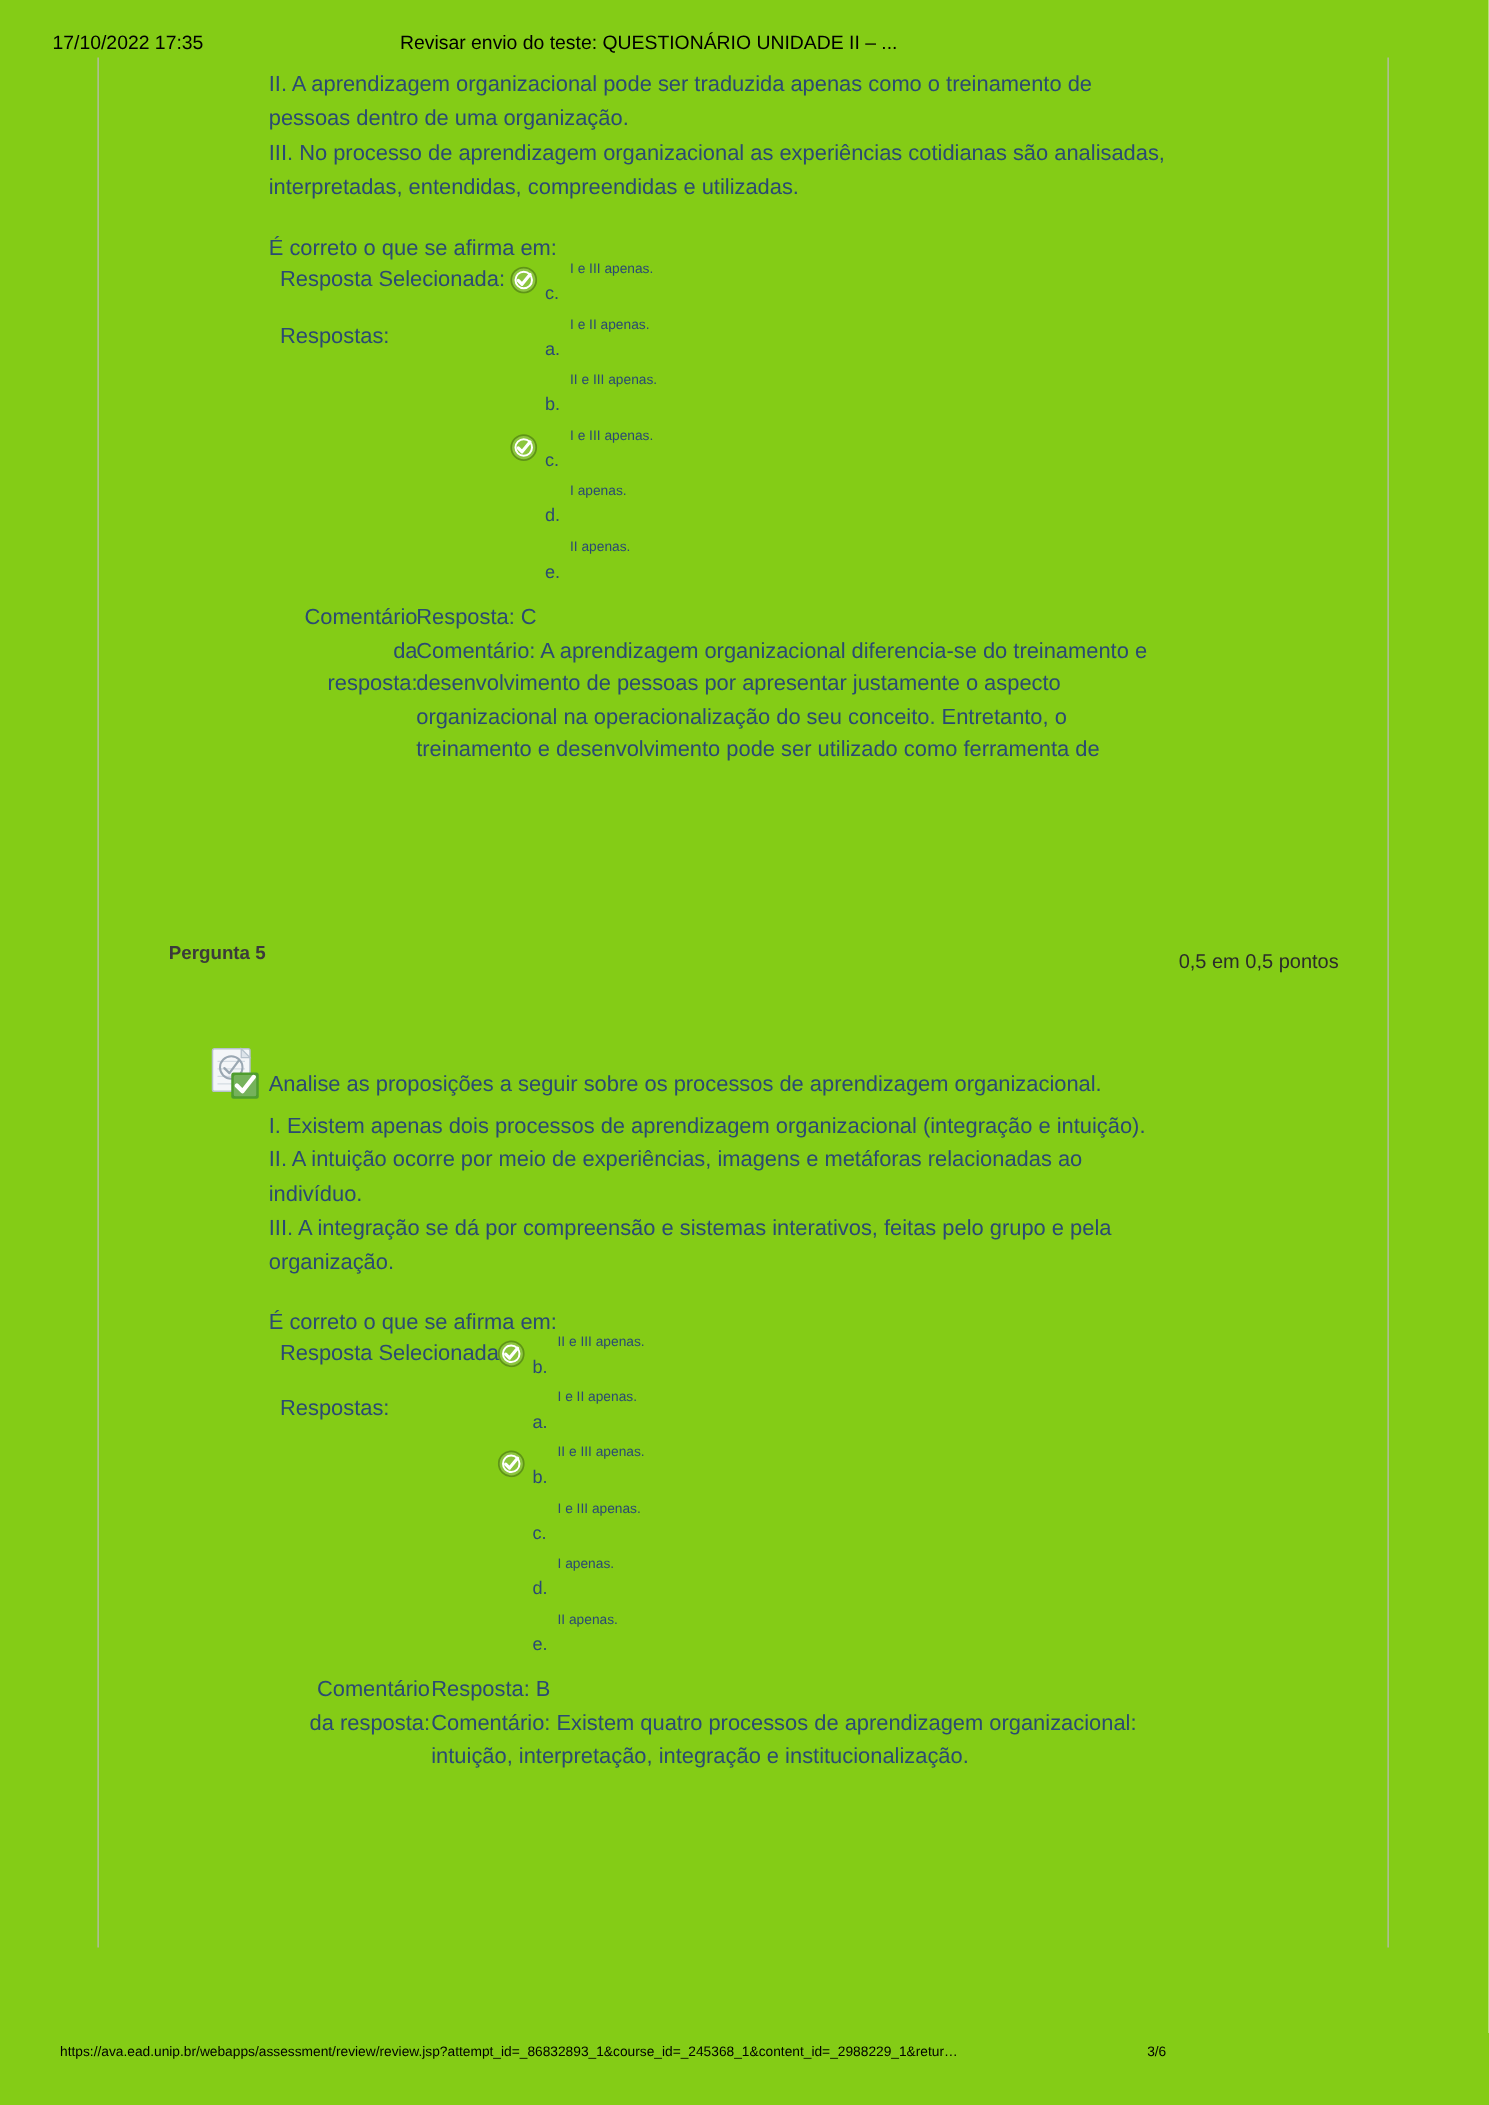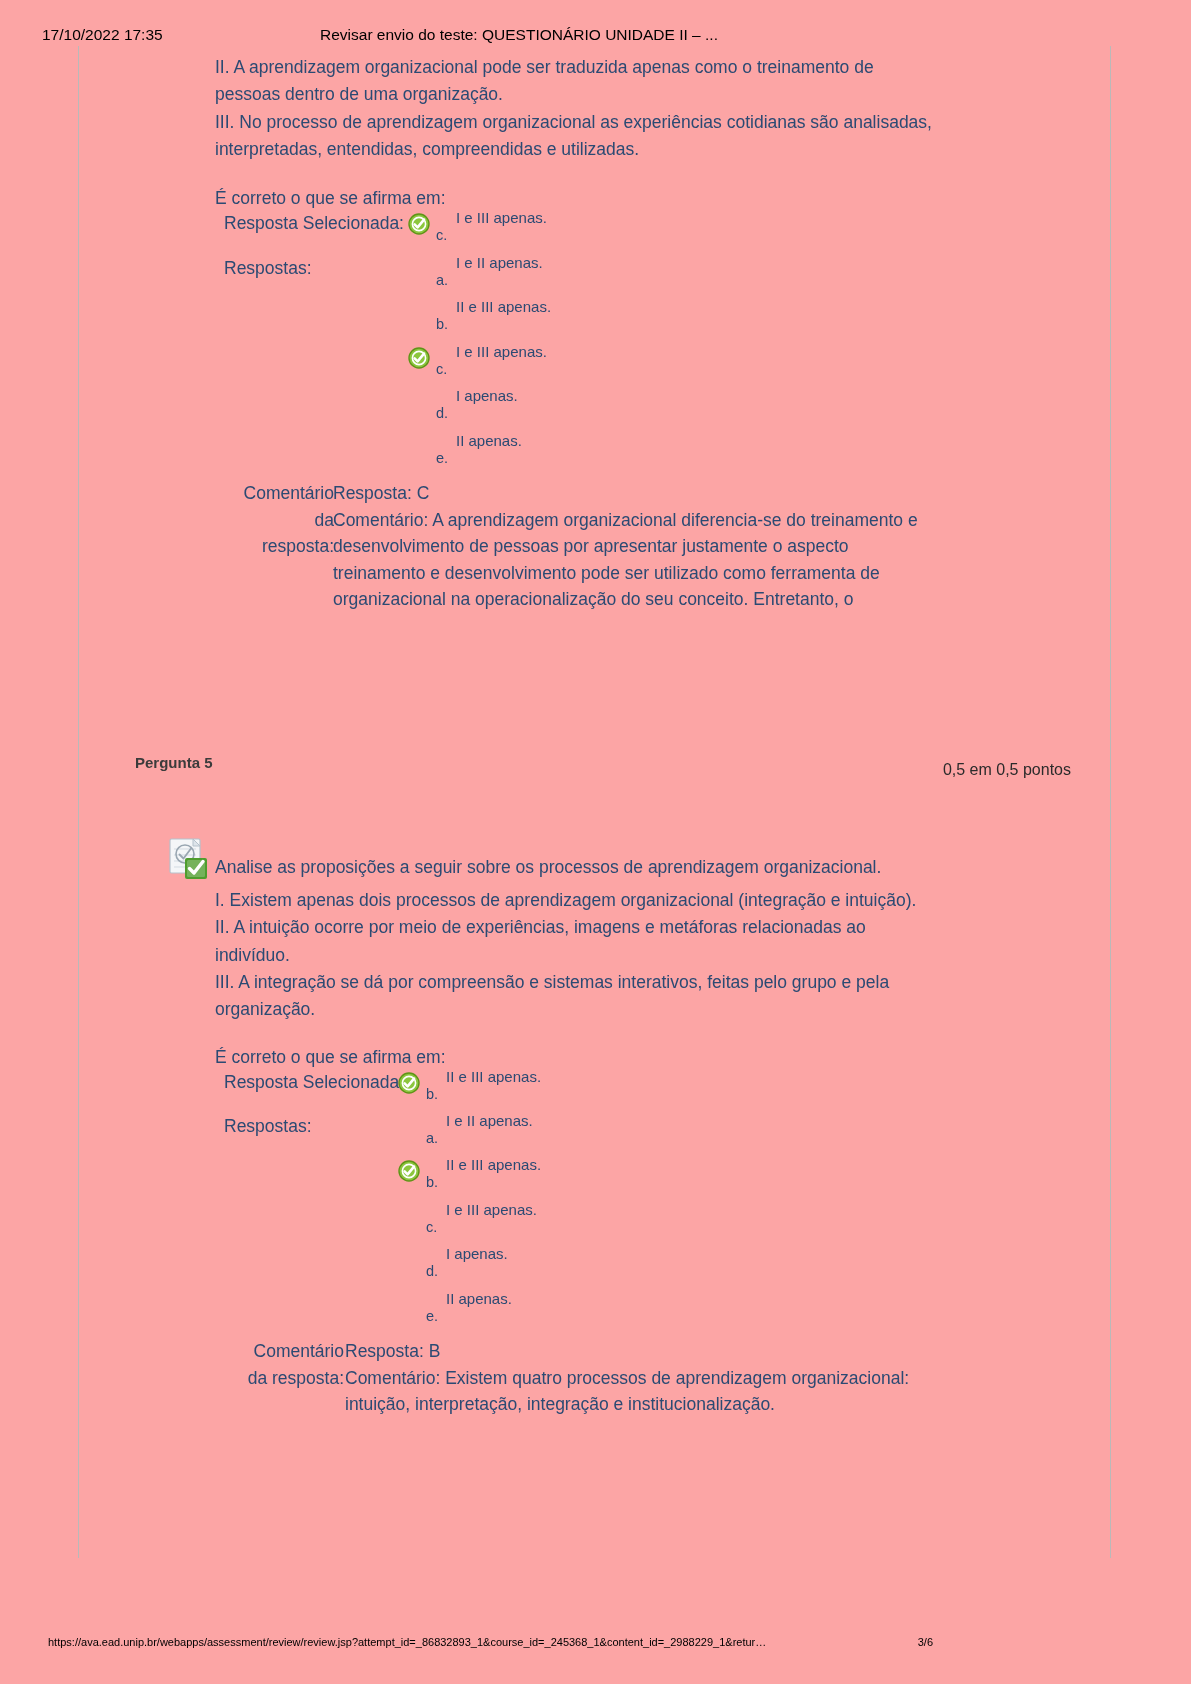--- a/index.html
+++ b/index.html
@@ -11,21 +11,21 @@
   body {
     font-family: "Liberation Sans", "DejaVu Sans", sans-serif;
     color: #2b4a73;
     -webkit-font-smoothing: antialiased;
   }
   .page {
     position: relative;
     width: 1191px;
     height: 1684px;
     margin: 0 auto;
-    background: #fca5a5;
+    background: #84cc16;
     overflow: hidden;
     box-sizing: border-box;
   }
 
   
   .print-header {
     position: absolute;
     top: 26px;
     left: 0;
     width: 1191px;
@@ -130,21 +130,21 @@
     position: absolute;
     left: 28px;
     bottom: 0;
     font-size: 14.5px;
     color: #2b4a73;
   }
   .ans-text {
     position: absolute;
     left: 48px;
     top: 0;
-    font-size: 15px;
+    font-size: 11px;
     color: #2b4a73;
     white-space: nowrap;
   }
   .ok-icon {
     position: absolute;
     left: 0;
     top: 4px;
     width: 21px;
     height: 21px;
   }
@@ -279,22 +279,22 @@
       <div class="cmt-key" style="top:434px;">
         <div>Comentário</div>
         <div>da</div>
         <div>resposta:</div>
       </div>
 
       <div class="cmt-val" style="top:434px;">
         <div>Resposta: C</div>
         <div>Comentário: A aprendizagem organizacional diferencia-se do treinamento e</div>
         <div>desenvolvimento de pessoas por apresentar justamente o aspecto</div>
+        <div>organizacional na operacionalização do seu conceito. Entretanto, o</div>
         <div>treinamento e desenvolvimento pode ser utilizado como ferramenta de</div>
-        <div>organizacional na operacionalização do seu conceito. Entretanto, o</div>
       </div>
     </div>
 
     <div class="qblock">
 
       <div class="pergunta-bar" style="top:708px;">
         <span class="pergunta-title">Pergunta 5</span>
         <span class="pergunta-points">0,5 em 0,5 pontos</span>
       </div>
 

